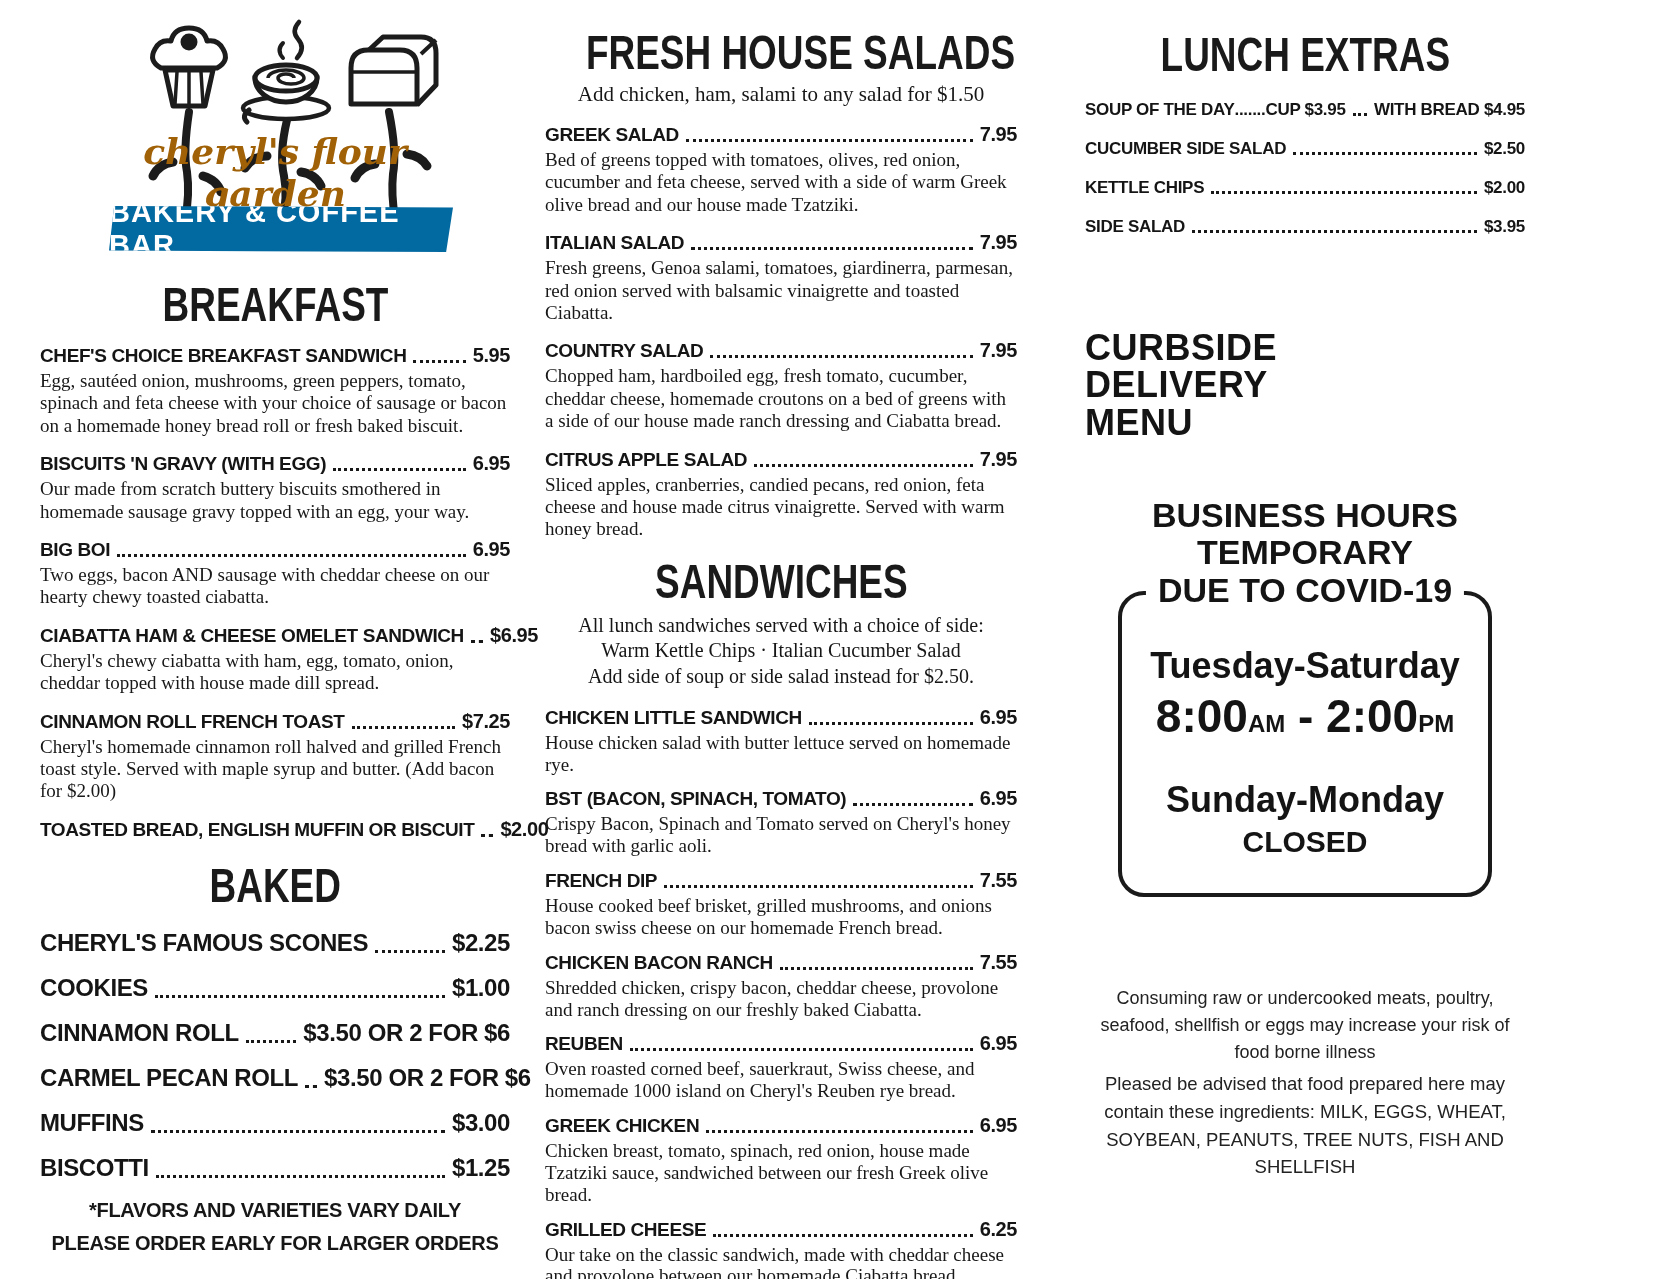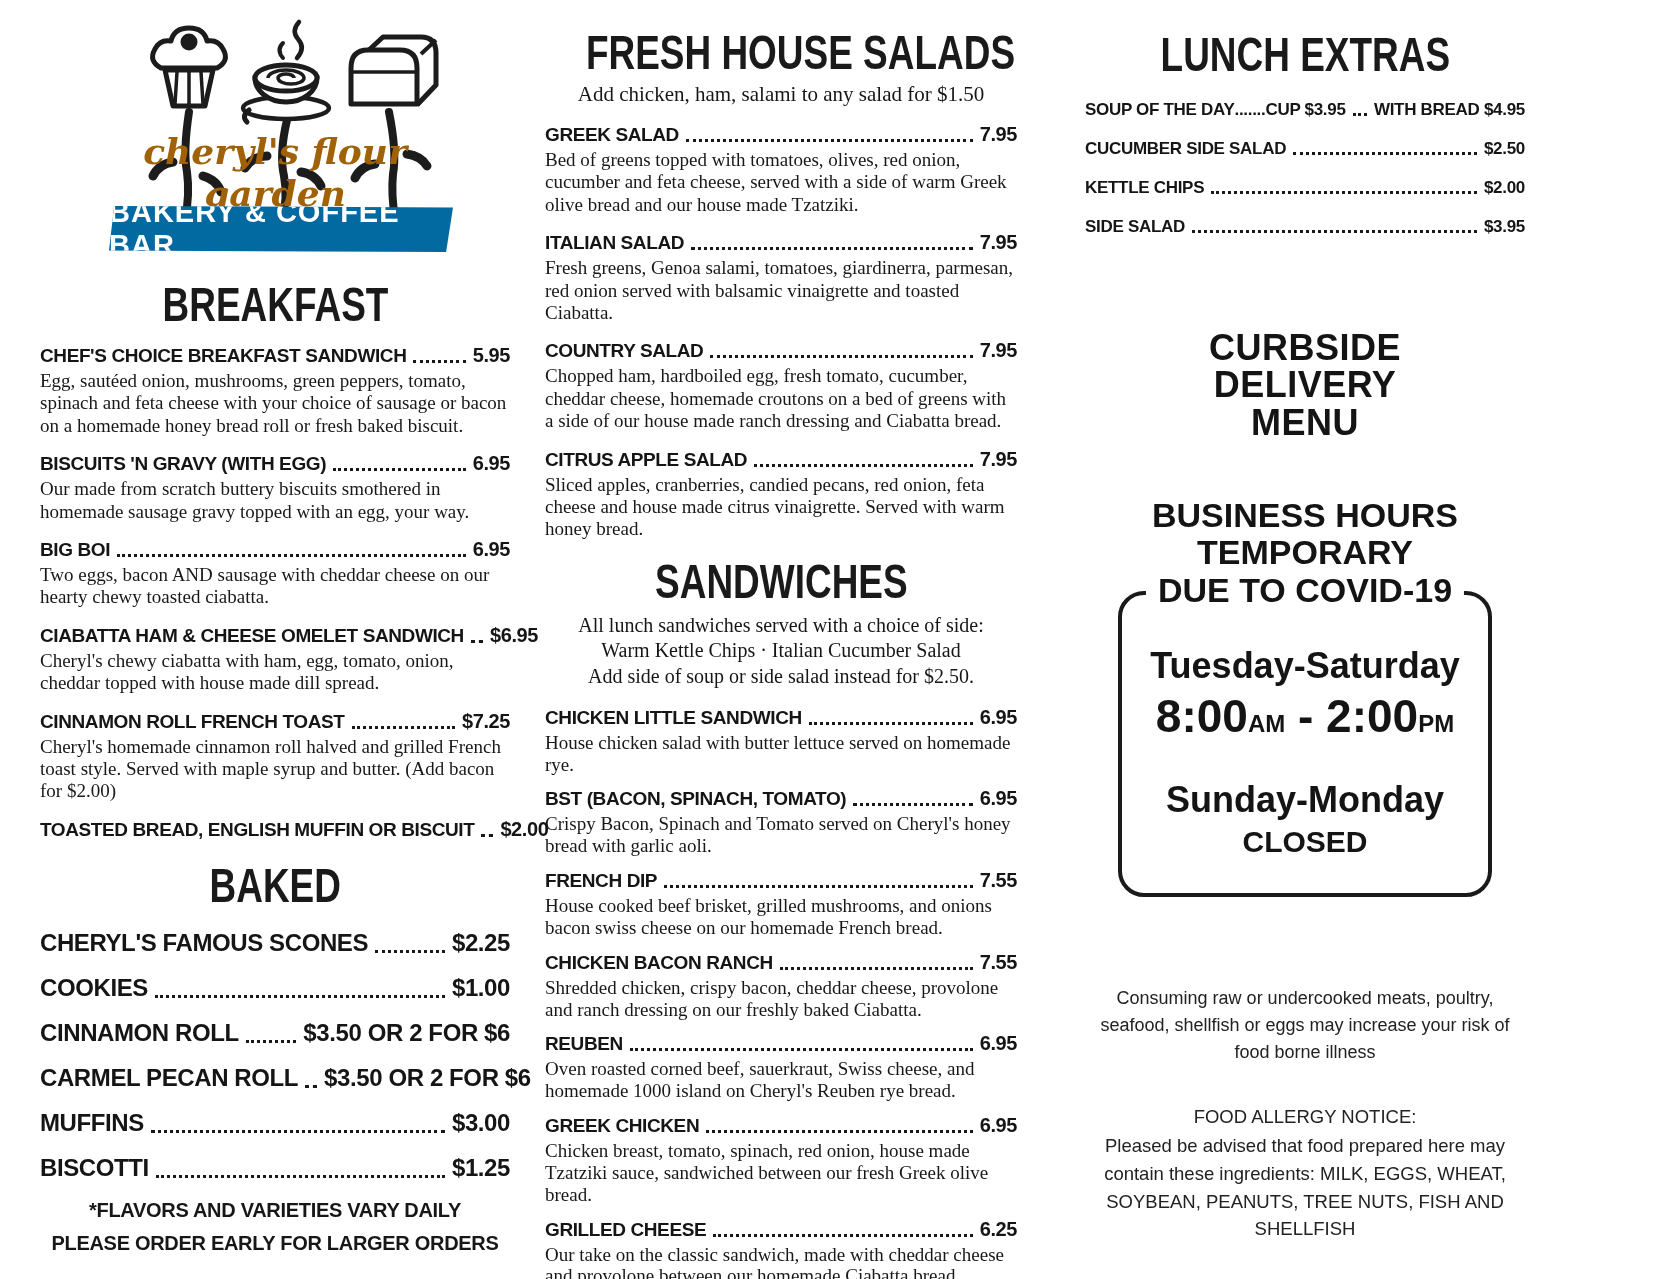--- a/index.html
+++ b/index.html
@@ -53,21 +53,21 @@
   .mid-top { margin-top:28px; }
   .sm .mi-desc { line-height:1.15; }
   .sm { margin-bottom:12px; }
 
   
   .lx-h { margin:30px 0 20px 0; }
   .xrow { display:flex; align-items:flex-end; white-space:nowrap; font-weight:bold;
           font-size:17px; letter-spacing:-0.3px; margin-bottom:19px; color:#151515; }
   .xrow .seg { flex:0 0 auto; }
 
-  .curbside { margin-top:92px; text-align:center; }
+  .curbside { margin-top:92px; }
   .curb-line { font-size:36px; line-height:1.04; font-weight:bold; letter-spacing:0.5px; color:#141414; }
   .phone { font-size:41px; font-weight:bold; font-style:italic; margin-top:8px; color:#141414; }
 
   .hours-head { margin-top:56px; text-align:center; font-weight:bold; font-size:34px;
                 line-height:1.07; color:#141414; }
   .hours-wrap { position:relative; width:374px; margin:0 auto; margin-top:21px; }
   .covid-line { position:absolute; top:-20px; left:50%; transform:translateX(-50%);
                 background:#ffffff; padding:0 12px; white-space:nowrap;
                 font-weight:bold; font-size:34px; color:#141414; }
   .hours-box { border:4px solid #1a1a1a; border-radius:26px; padding:50px 8px 34px 8px;
@@ -386,15 +386,14 @@
       <div class="days">Tuesday-Saturday</div>
       <div class="time"><span>8:00</span><span class="ampm">AM</span><span> - </span><span>2:00</span><span class="ampm">PM</span></div>
       <div class="closed-block">
         <div class="days">Sunday-Monday</div>
         <div class="closed-label">CLOSED</div>
       </div>
     </div>
   </div>
 
   <div class="advisory">Consuming raw or undercooked meats, poultry, seafood, shellfish or eggs may increase your risk of food borne illness</div>
-  <div class="allergy-title">FOOD ALLERGY NOTICE:</div>
   <div class="allergy-body">Pleased be advised that food prepared here may contain these ingredients: MILK, EGGS, WHEAT, SOYBEAN, PEANUTS, TREE NUTS, FISH AND SHELLFISH</div>
 </div>
 
 </body></html>

